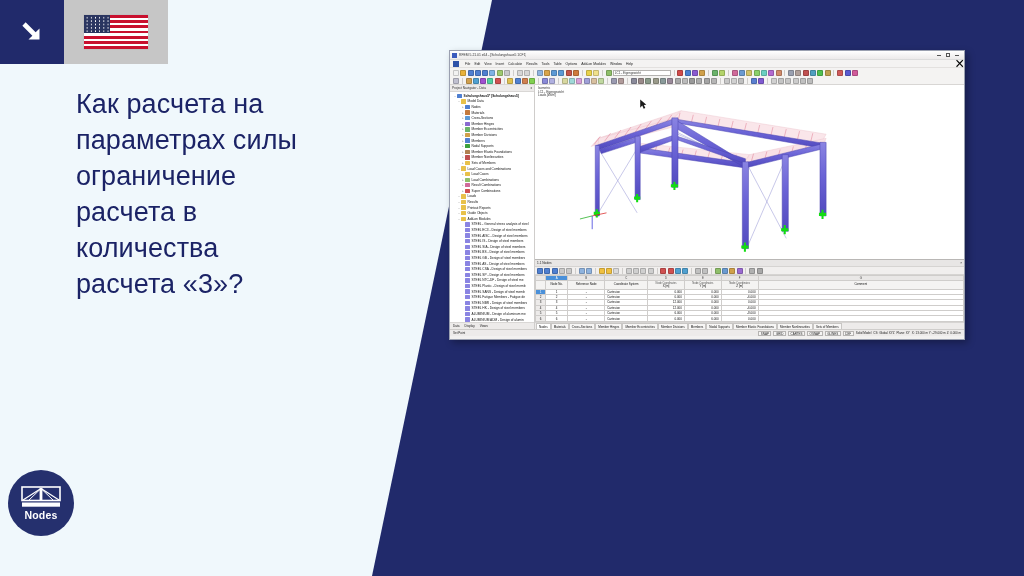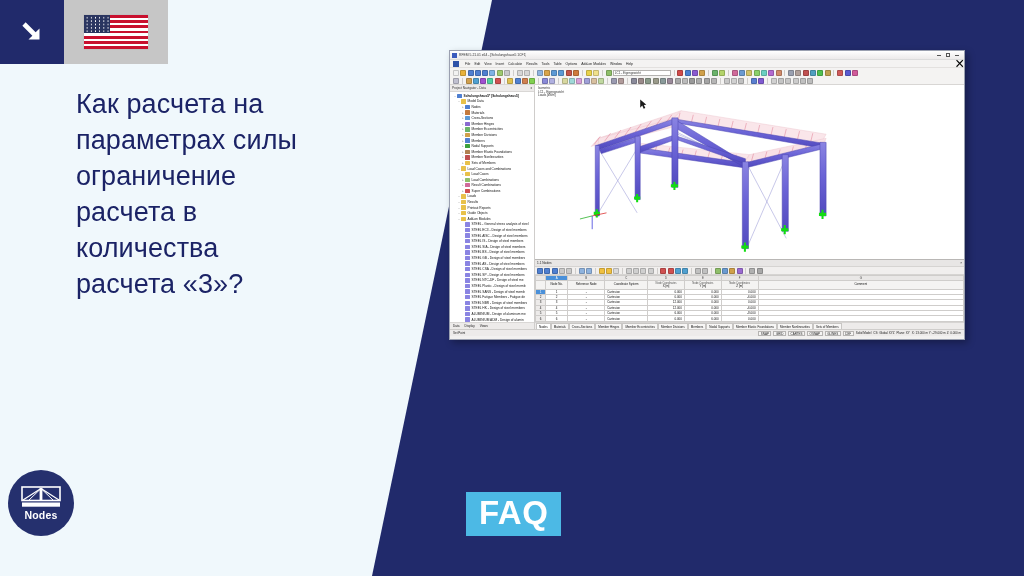--- a/index.html
+++ b/index.html
@@ -174,21 +174,20 @@
         <path d="M2 14 L20 2.5 L38 14" fill="none" stroke="#fff" stroke-width="1.2"></path>
         <path d="M20 2.5 L20 14 M20 2.5 L8 14 M20 2.5 L32 14" stroke="#fff" stroke-width="1"></path>
         <rect x="18.6" y="2" width="2.8" height="12.6" fill="#fff"></rect>
         <rect x="1" y="16.5" width="38" height="4.2" fill="#fff"></rect>
       </svg>
     </div>
     <div class="brand">Nodes</div>
   </div>
 
   <div class="faq-row">
-    <div class="faq-badge">FAQ</div>
   </div>
 
   <div class="shot">
 
     <div class="w-title">
       <span class="ico"></span>
       <span class="txt">RFEM 5.21.01 x64 - [Schulungshaus5 1CF1]</span>
       <span class="wbtns">
         <i></i>
         <i class="sq"></i>

